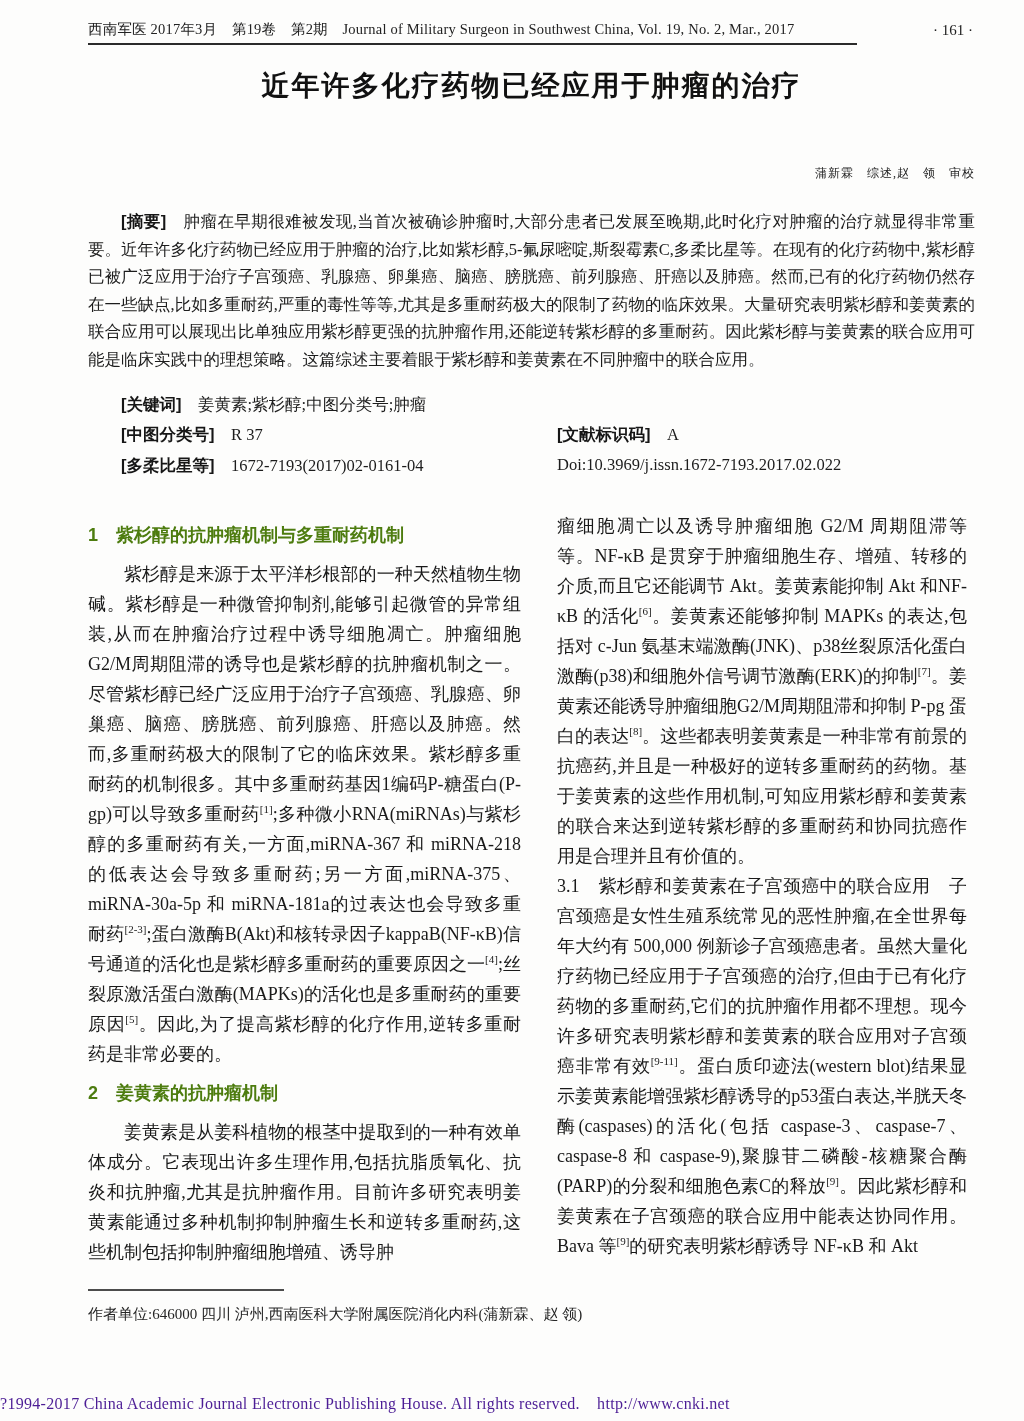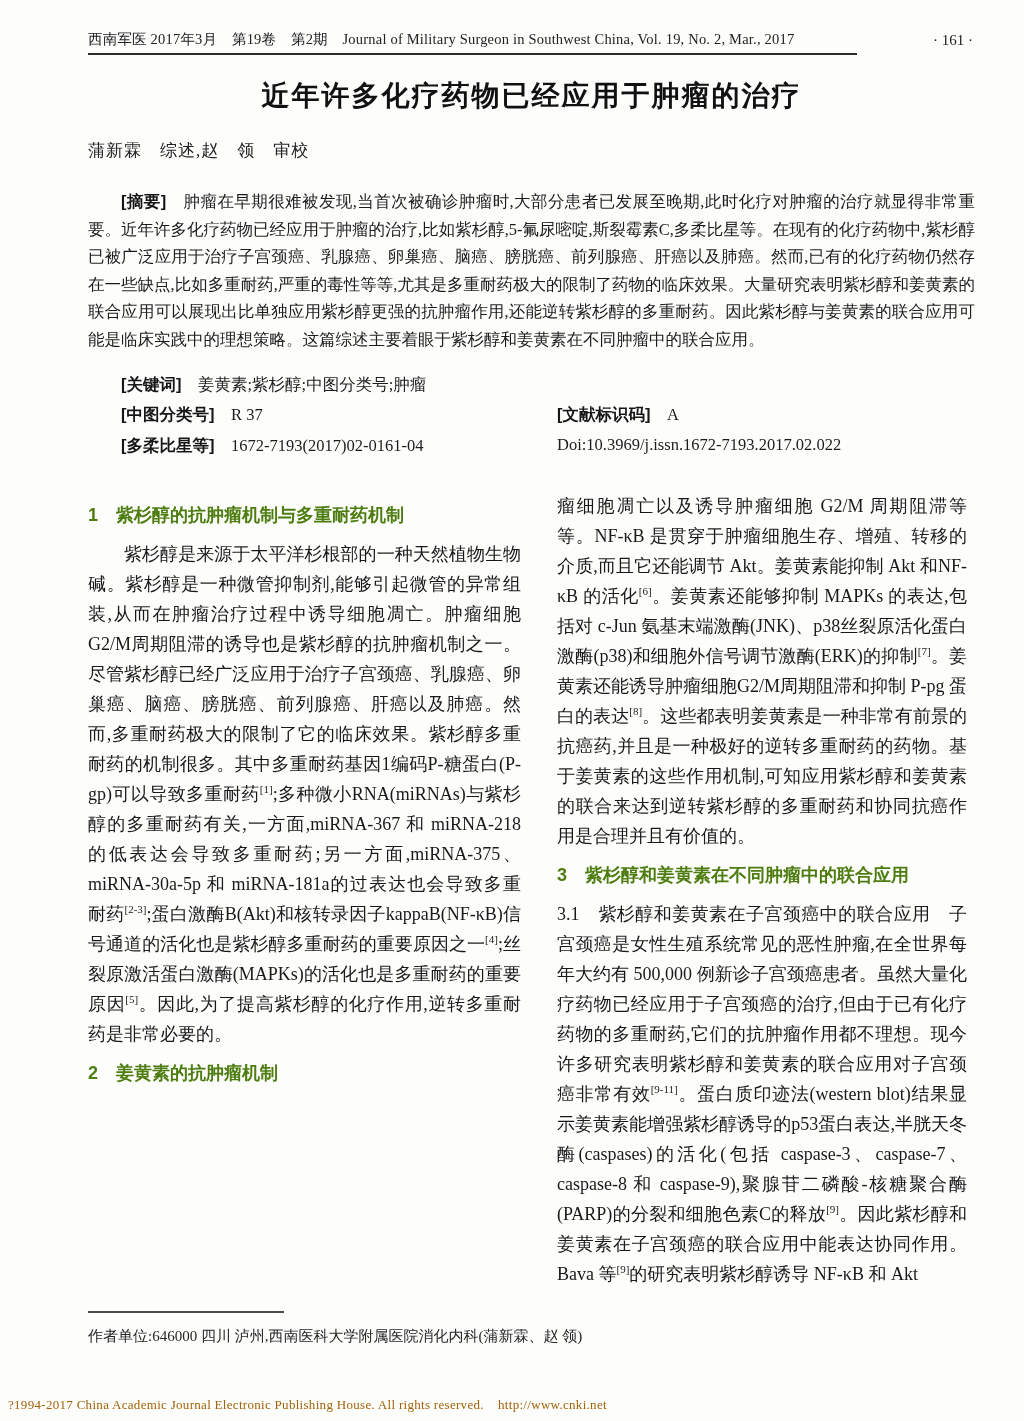--- a/index.html
+++ b/index.html
@@ -8,31 +8,31 @@
     width:1024px;height:1421px;
     background:#fdfdfc;
     color:#1c1c1c;
     font-family:"Liberation Serif","DejaVu Serif",serif;
     overflow:hidden;
   }
   .content{position:absolute;left:88px;top:0;width:887px;}
   
   .header{
     display:flex;justify-content:space-between;align-items:flex-end;
-    padding-top:30px;font-size:14.5px;color:#222;
+    padding-top:20px;font-size:14.5px;color:#222;
   }
   .journal-line{letter-spacing:.2px;}
   .page-number{font-size:15px;padding-right:2px;}
   .header-rule{width:769px;height:2.4px;background:#2b2b2b;margin-top:4px;}
   
   .title{
     margin:22px 0 0 0;text-align:center;
     font-size:28px;font-weight:bold;letter-spacing:2px;color:#111;
   }
-  .authors{margin-top:24px;text-align:left;font-size:17px;letter-spacing:1px;color:#222;}
+  .authors{margin-top:60px;text-align:right;font-size:12px;letter-spacing:1px;color:#222;}
   
   .abstract{
     margin-top:26px;font-size:16.5px;line-height:27.5px;
     text-align:justify;text-indent:2em;color:#1c1c1c;
   }
   .label{font-family:"Liberation Sans","DejaVu Sans",sans-serif;font-weight:bold;color:#161616;}
   .meta-line{margin:2px 0 0 0;font-size:16.5px;line-height:29px;text-indent:2em;}
   .meta-row{display:flex;font-size:16.5px;line-height:30px;}
   .meta-half-left{width:469px;text-indent:2em;box-sizing:border-box;}
   .meta-half-right{flex:1;}
@@ -47,22 +47,22 @@
     text-align:left;
   }
   .body-para{margin:0;text-indent:2em;}
   .body-para.no-indent{text-indent:0;}
   sup{font-size:11px;line-height:0;}
   
   .footnote-rule{width:196px;height:2px;background:#4c4c4c;margin-top:22px;}
   .footnote{margin-top:14px;font-size:15px;color:#262626;}
   
   .footer{
-    position:absolute;left:8px;bottom:8px;width:1015px;
-    font-size:13px;color:#a16207;letter-spacing:.3px;
+    position:absolute;left:0;bottom:8px;width:1015px;
+    font-size:16px;color:#4c1d95;letter-spacing:.3px;
     white-space:pre;
   }
 </style>
 </head>
 <body>
 
 <div class="page">
   <div class="content">
 
     <div class="header">
@@ -86,24 +86,24 @@
     <div class="meta-row">
       <div class="meta-half-left"><span class="label">[多柔比星等]</span>　<span>1672-7193(2017)02-0161-04</span></div>
       <div class="meta-half-right"><span>Doi:10.3969/j.issn.1672-7193.2017.02.022</span></div>
     </div>
 
     <div class="columns">
       <div class="col col-left" id="col-left">
           <h3 class="sec-heading">1　紫杉醇的抗肿瘤机制与多重耐药机制</h3>
           <p class="body-para">紫杉醇是来源于太平洋杉根部的一种天然植物生物碱。紫杉醇是一种微管抑制剂,能够引起微管的异常组装,从而在肿瘤治疗过程中诱导细胞凋亡。肿瘤细胞G2/M周期阻滞的诱导也是紫杉醇的抗肿瘤机制之一。尽管紫杉醇已经广泛应用于治疗子宫颈癌、乳腺癌、卵巢癌、脑癌、膀胱癌、前列腺癌、肝癌以及肺癌。然而,多重耐药极大的限制了它的临床效果。紫杉醇多重耐药的机制很多。其中多重耐药基因1编码P-糖蛋白(P-gp)可以导致多重耐药<sup>[1]</sup>;多种微小RNA(miRNAs)与紫杉醇的多重耐药有关,一方面,miRNA-367 和 miRNA-218 的低表达会导致多重耐药;另一方面,miRNA-375、miRNA-30a-5p 和 miRNA-181a的过表达也会导致多重耐药<sup>[2-3]</sup>;蛋白激酶B(Akt)和核转录因子kappaB(NF-κB)信号通道的活化也是紫杉醇多重耐药的重要原因之一<sup>[4]</sup>;丝裂原激活蛋白激酶(MAPKs)的活化也是多重耐药的重要原因<sup>[5]</sup>。因此,为了提高紫杉醇的化疗作用,逆转多重耐药是非常必要的。</p>
           <h3 class="sec-heading">2　姜黄素的抗肿瘤机制</h3>
+          <p class="body-para">姜黄素是从姜科植物的根茎中提取到的一种有效单体成分。它表现出许多生理作用,包括抗脂质氧化、抗炎和抗肿瘤,尤其是抗肿瘤作用。目前许多研究表明姜黄素能通过多种机制抑制肿瘤生长和逆转多重耐药,这些机制包括抑制肿瘤细胞增殖、诱导肿</p>
         </div>
       <div class="col col-right" id="col-right">
           <p class="body-para no-indent">瘤细胞凋亡以及诱导肿瘤细胞 G2/M 周期阻滞等等。NF-κB 是贯穿于肿瘤细胞生存、增殖、转移的介质,而且它还能调节 Akt。姜黄素能抑制 Akt 和NF-κB 的活化<sup>[6]</sup>。姜黄素还能够抑制 MAPKs 的表达,包括对 c-Jun 氨基末端激酶(JNK)、p38丝裂原活化蛋白激酶(p38)和细胞外信号调节激酶(ERK)的抑制<sup>[7]</sup>。姜黄素还能诱导肿瘤细胞G2/M周期阻滞和抑制 P-pg 蛋白的表达<sup>[8]</sup>。这些都表明姜黄素是一种非常有前景的抗癌药,并且是一种极好的逆转多重耐药的药物。基于姜黄素的这些作用机制,可知应用紫杉醇和姜黄素的联合来达到逆转紫杉醇的多重耐药和协同抗癌作用是合理并且有价值的。</p>
-          <h3 class="sec-heading">3　紫杉醇和姜黄素在不同肿瘤中的联合应用</h3>
           <p class="body-para no-indent">3.1　紫杉醇和姜黄素在子宫颈癌中的联合应用　子宫颈癌是女性生殖系统常见的恶性肿瘤,在全世界每年大约有 500,000 例新诊子宫颈癌患者。虽然大量化疗药物已经应用于子宫颈癌的治疗,但由于已有化疗药物的多重耐药,它们的抗肿瘤作用都不理想。现今许多研究表明紫杉醇和姜黄素的联合应用对子宫颈癌非常有效<sup>[9-11]</sup>。蛋白质印迹法(western blot)结果显示姜黄素能增强紫杉醇诱导的p53蛋白表达,半胱天冬酶(caspases)的活化(包括 caspase-3、caspase-7、caspase-8 和 caspase-9),聚腺苷二磷酸-核糖聚合酶(PARP)的分裂和细胞色素C的释放<sup>[9]</sup>。因此紫杉醇和姜黄素在子宫颈癌的联合应用中能表达协同作用。Bava 等<sup>[9]</sup>的研究表明紫杉醇诱导 NF-κB 和 Akt</p>
         </div>
     </div>
 
     <div class="footnote-rule"></div>
     <div class="footnote">作者单位:646000 四川 泸州,西南医科大学附属医院消化内科(蒲新霖、赵 领)</div>
 
   </div>
 
   <div class="footer">?1994-2017 China Academic Journal Electronic Publishing House. All rights reserved.    http://www.cnki.net</div>

